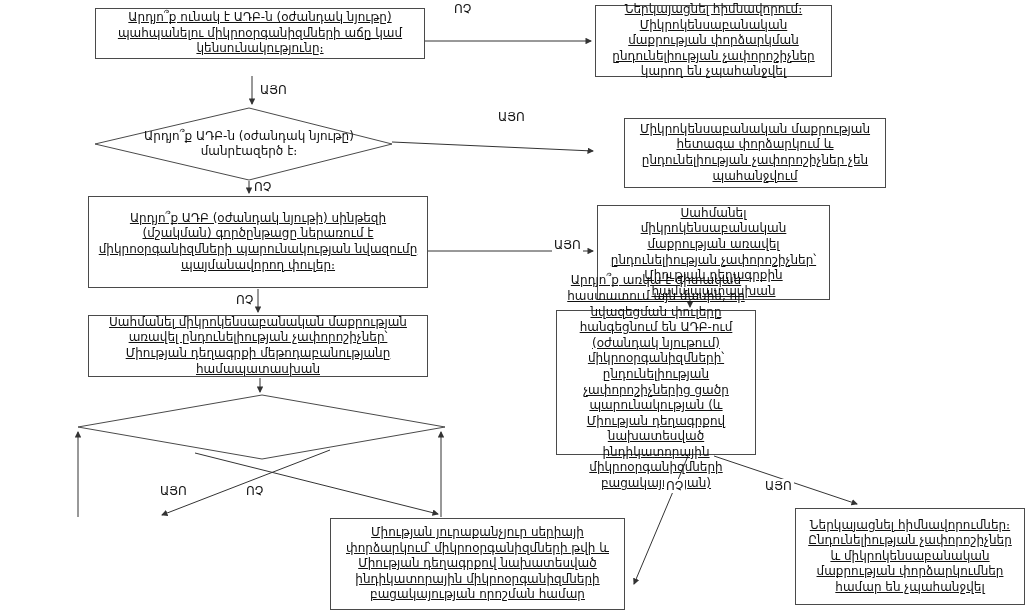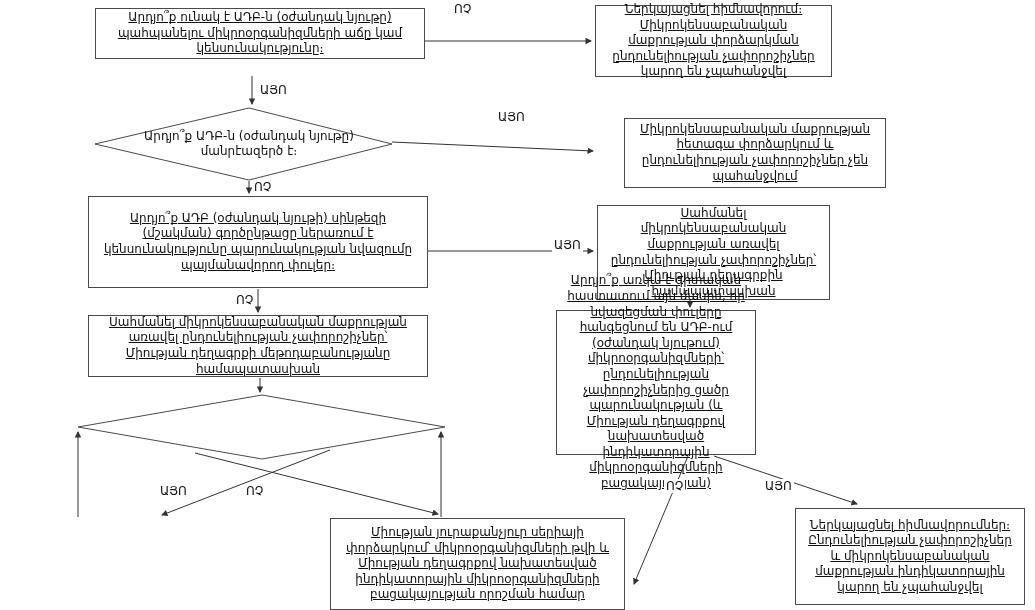--- a/index.html
+++ b/index.html
@@ -52,32 +52,32 @@
       <line x1="714" y1="456" x2="857" y2="504" marker-end="url(#arr)"></line>
     </g>
   </svg>
 
   <div class="node" style="left:95px;top:8px;width:330px;height:51px">Արդյո՞ք ունակ է ԱԴԲ-ն (օժանդակ նյութը) պահպանելու միկրոօրգանիզմների աճը կամ կենսունակությունը։</div>
 
   <div class="node" style="left:595px;top:5px;width:237px;height:72px">Ներկայացնել հիմնավորում։ Միկրոկենսաբանական մաքրության փորձարկման ընդունելիության չափորոշիչներ կարող են չպահանջվել</div>
 
   <div class="node" style="left:624px;top:118px;width:262px;height:70px">Միկրոկենսաբանական մաքրության հետագա փորձարկում և ընդունելիության չափորոշիչներ չեն պահանջվում</div>
 
-  <div class="node" style="left:88px;top:196px;width:340px;height:92px">Արդյո՞ք ԱԴԲ (օժանդակ նյութի) սինթեզի (մշակման) գործընթացը ներառում է կենսունակությունը պարունակության նվազումը պայմանավորող փուլեր։</div>
+  <div class="node" style="left:88px;top:196px;width:340px;height:92px">Արդյո՞ք ԱԴԲ (օժանդակ նյութի) սինթեզի (մշակման) գործընթացը ներառում է միկրոօրգանիզմների պարունակության նվազումը պայմանավորող փուլեր։</div>
 
   <div class="node" style="left:597px;top:205px;width:233px;height:95px">Սահմանել միկրոկենսաբանական մաքրության առավել ընդունելիության չափորոշիչներ՝ Միության դեղագրքին համապատասխան</div>
 
   <div class="node" style="left:88px;top:315px;width:340px;height:62px">Սահմանել միկրոկենսաբանական մաքրության առավել ընդունելիության չափորոշիչներ՝ Միության դեղագրքի մեթոդաբանությանը համապատասխան</div>
 
   <div class="node" style="left:556px;top:310px;width:200px;height:145px">Արդյո՞ք առկա է գիտական հաստատում այն մասին, որ նվազեցման փուլերը հանգեցնում են ԱԴԲ-ում (օժանդակ նյութում) միկրոօրգանիզմների՝ ընդունելիության չափորոշիչներից ցածր պարունակության (և Միության դեղագրքով նախատեսված ինդիկատորային միկրոօրգանիզմների բացակայության)</div>
 
 
   <div class="node" style="left:330px;top:518px;width:295px;height:92px">Միության յուրաքանչյուր սերիայի փորձարկում՝ միկրոօրգանիզմների թվի և Միության դեղագրքով նախատեսված ինդիկատորային միկրոօրգանիզմների բացակայության որոշման համար</div>
 
-  <div class="node" style="left:795px;top:508px;width:230px;height:97px">Ներկայացնել հիմնավորումներ։ Ընդունելիության չափորոշիչներ և միկրոկենսաբանական մաքրության ինդիկատորային կարող են չպահանջվել</div>
+  <div class="node" style="left:795px;top:508px;width:230px;height:97px">Ներկայացնել հիմնավորումներ։ Ընդունելիության չափորոշիչներ և միկրոկենսաբանական մաքրության փորձարկումներ համար են չպահանջվել</div>
 
   <div class="dtext" style="left:120px;top:116px;width:258px;height:56px">Արդյո՞ք ԱԴԲ-ն (օժանդակ նյութը) մանրէազերծ է։</div>
 
 
   <span class="edge-label" style="left:452px;top:2px">ՈՉ</span>
   <span class="edge-label" style="left:258px;top:83px">ԱՅՈ</span>
   <span class="edge-label" style="left:496px;top:110px">ԱՅՈ</span>
   <span class="edge-label" style="left:252px;top:180px">ՈՉ</span>
   <span class="edge-label" style="left:552px;top:238px">ԱՅՈ</span>
   <span class="edge-label" style="left:234px;top:293px">ՈՉ</span>

